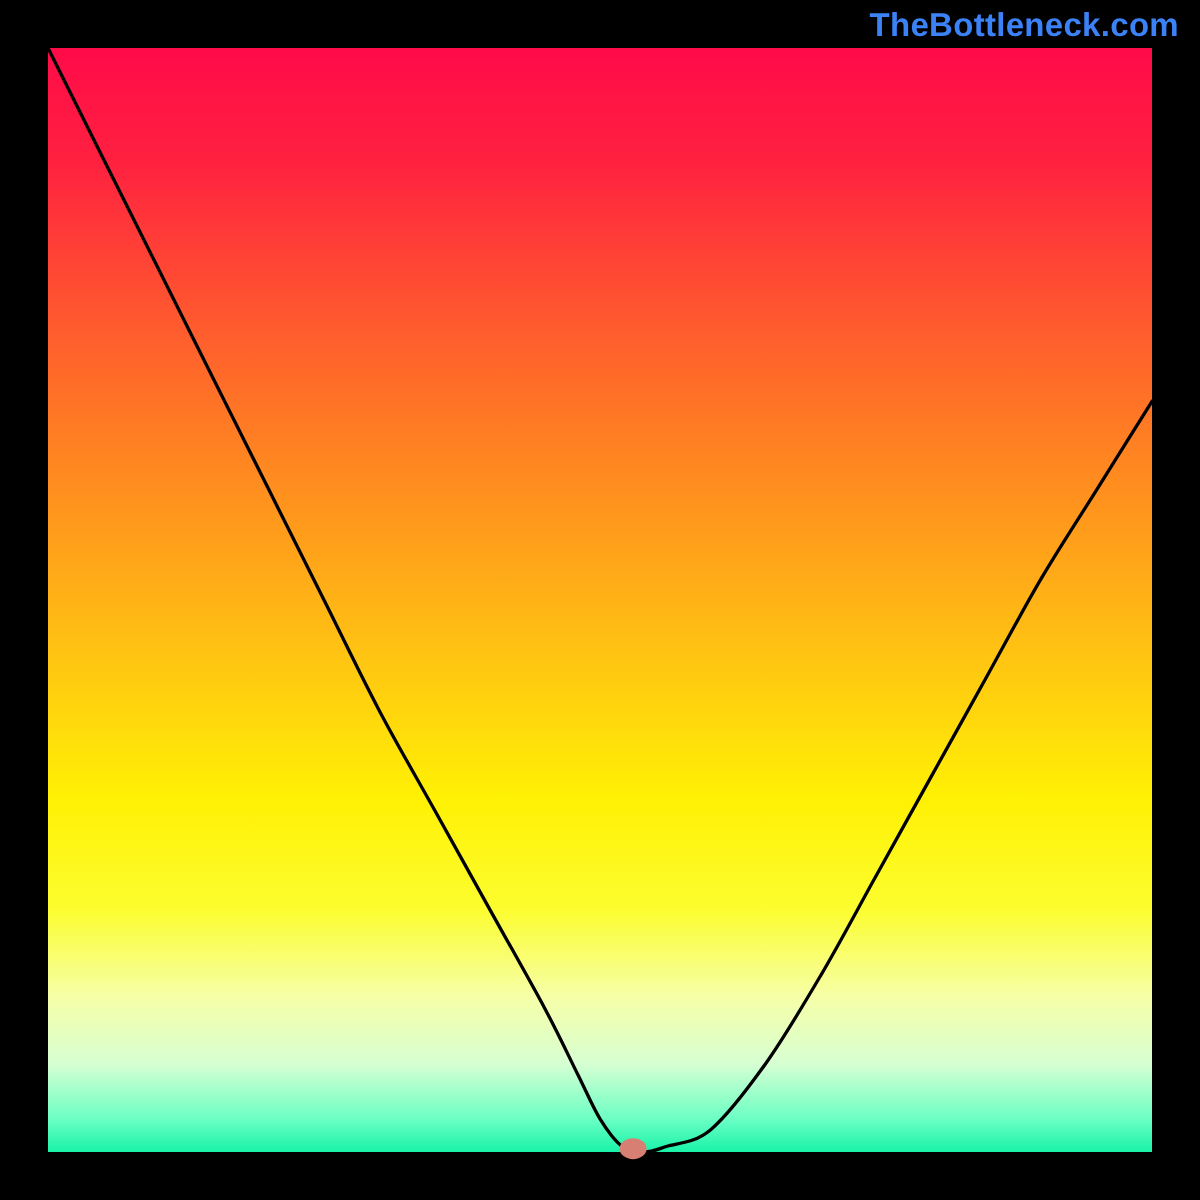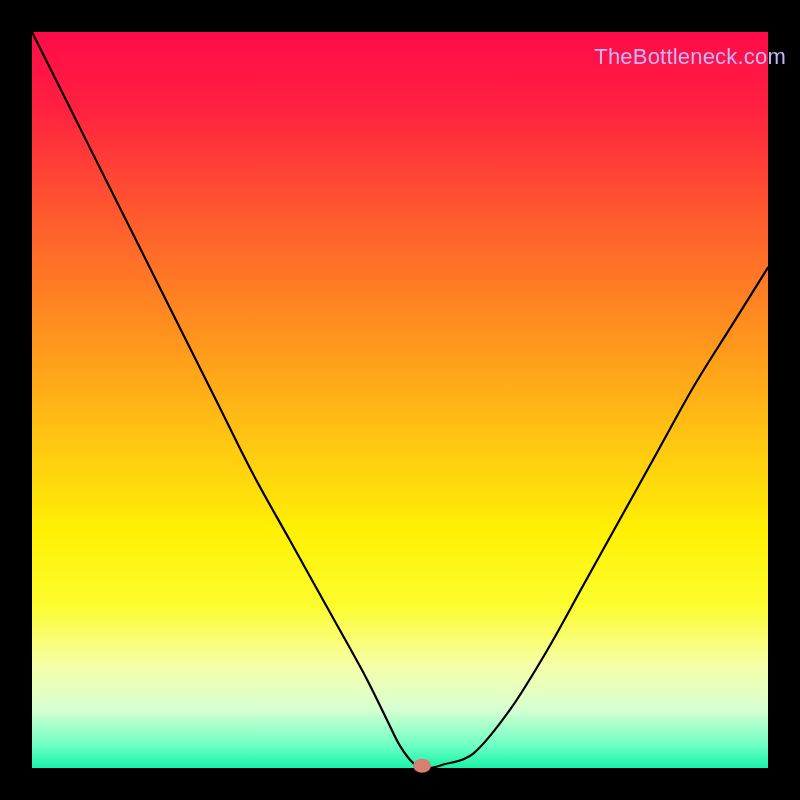--- a/index.html
+++ b/index.html
@@ -14,26 +14,25 @@
   .frame {
     position: relative;
     width: 800px;
     height: 800px;
     background: #000;
   }
   .watermark {
     position: absolute;
     top: 4px;
     right: 14px;
-    color: #c4b5fd;
+    color: #3b82f6;
     font-size: 22px;
-    font-weight: 400;
+    font-weight: 700;
     letter-spacing: 0.2px;
     z-index: 5;
-    margin-top: 40px;
   }
   svg {
     display: block;
   }
 </style>
 </head>
 <body>
 
 <div class="frame">
   <div class="watermark">TheBottleneck.com</div>

